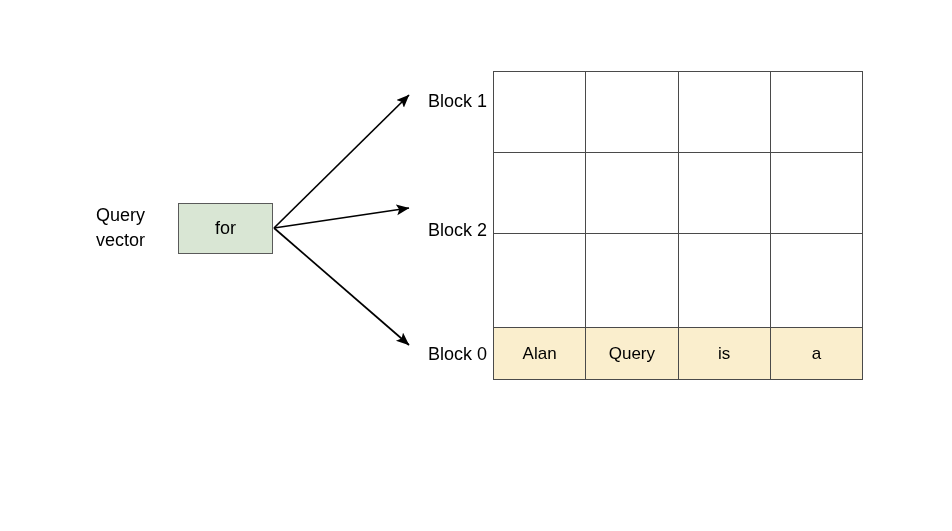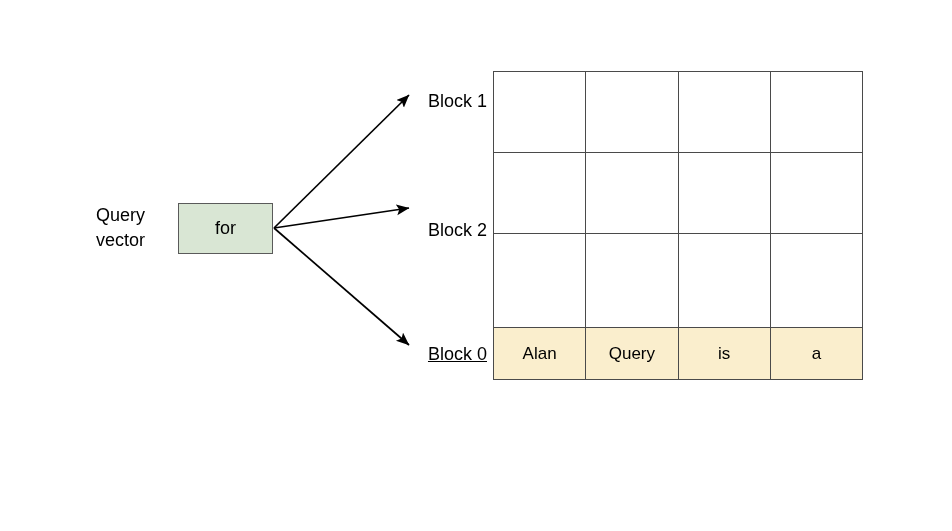--- a/index.html
+++ b/index.html
@@ -72,21 +72,21 @@
   .block-label {
     position: absolute;
     font-size: 18px;
     color: #000000;
     white-space: nowrap;
     text-align: right;
     width: 70px;
   }
   .block-label.b1 { left: 417px; top: 91px; }
   .block-label.b2 { left: 417px; top: 194px; margin-top: 26px; }
-  .block-label.b0 { left: 417px; top: 344px; text-decoration: underline; }
+  .block-label.b0 { left: 417px; top: 344px; }
 
   
   .grid {
     position: absolute;
     left: 493px;
     top: 71px;
     width: 369px;
     height: 309px;
     box-sizing: border-box;
     border-collapse: collapse;

